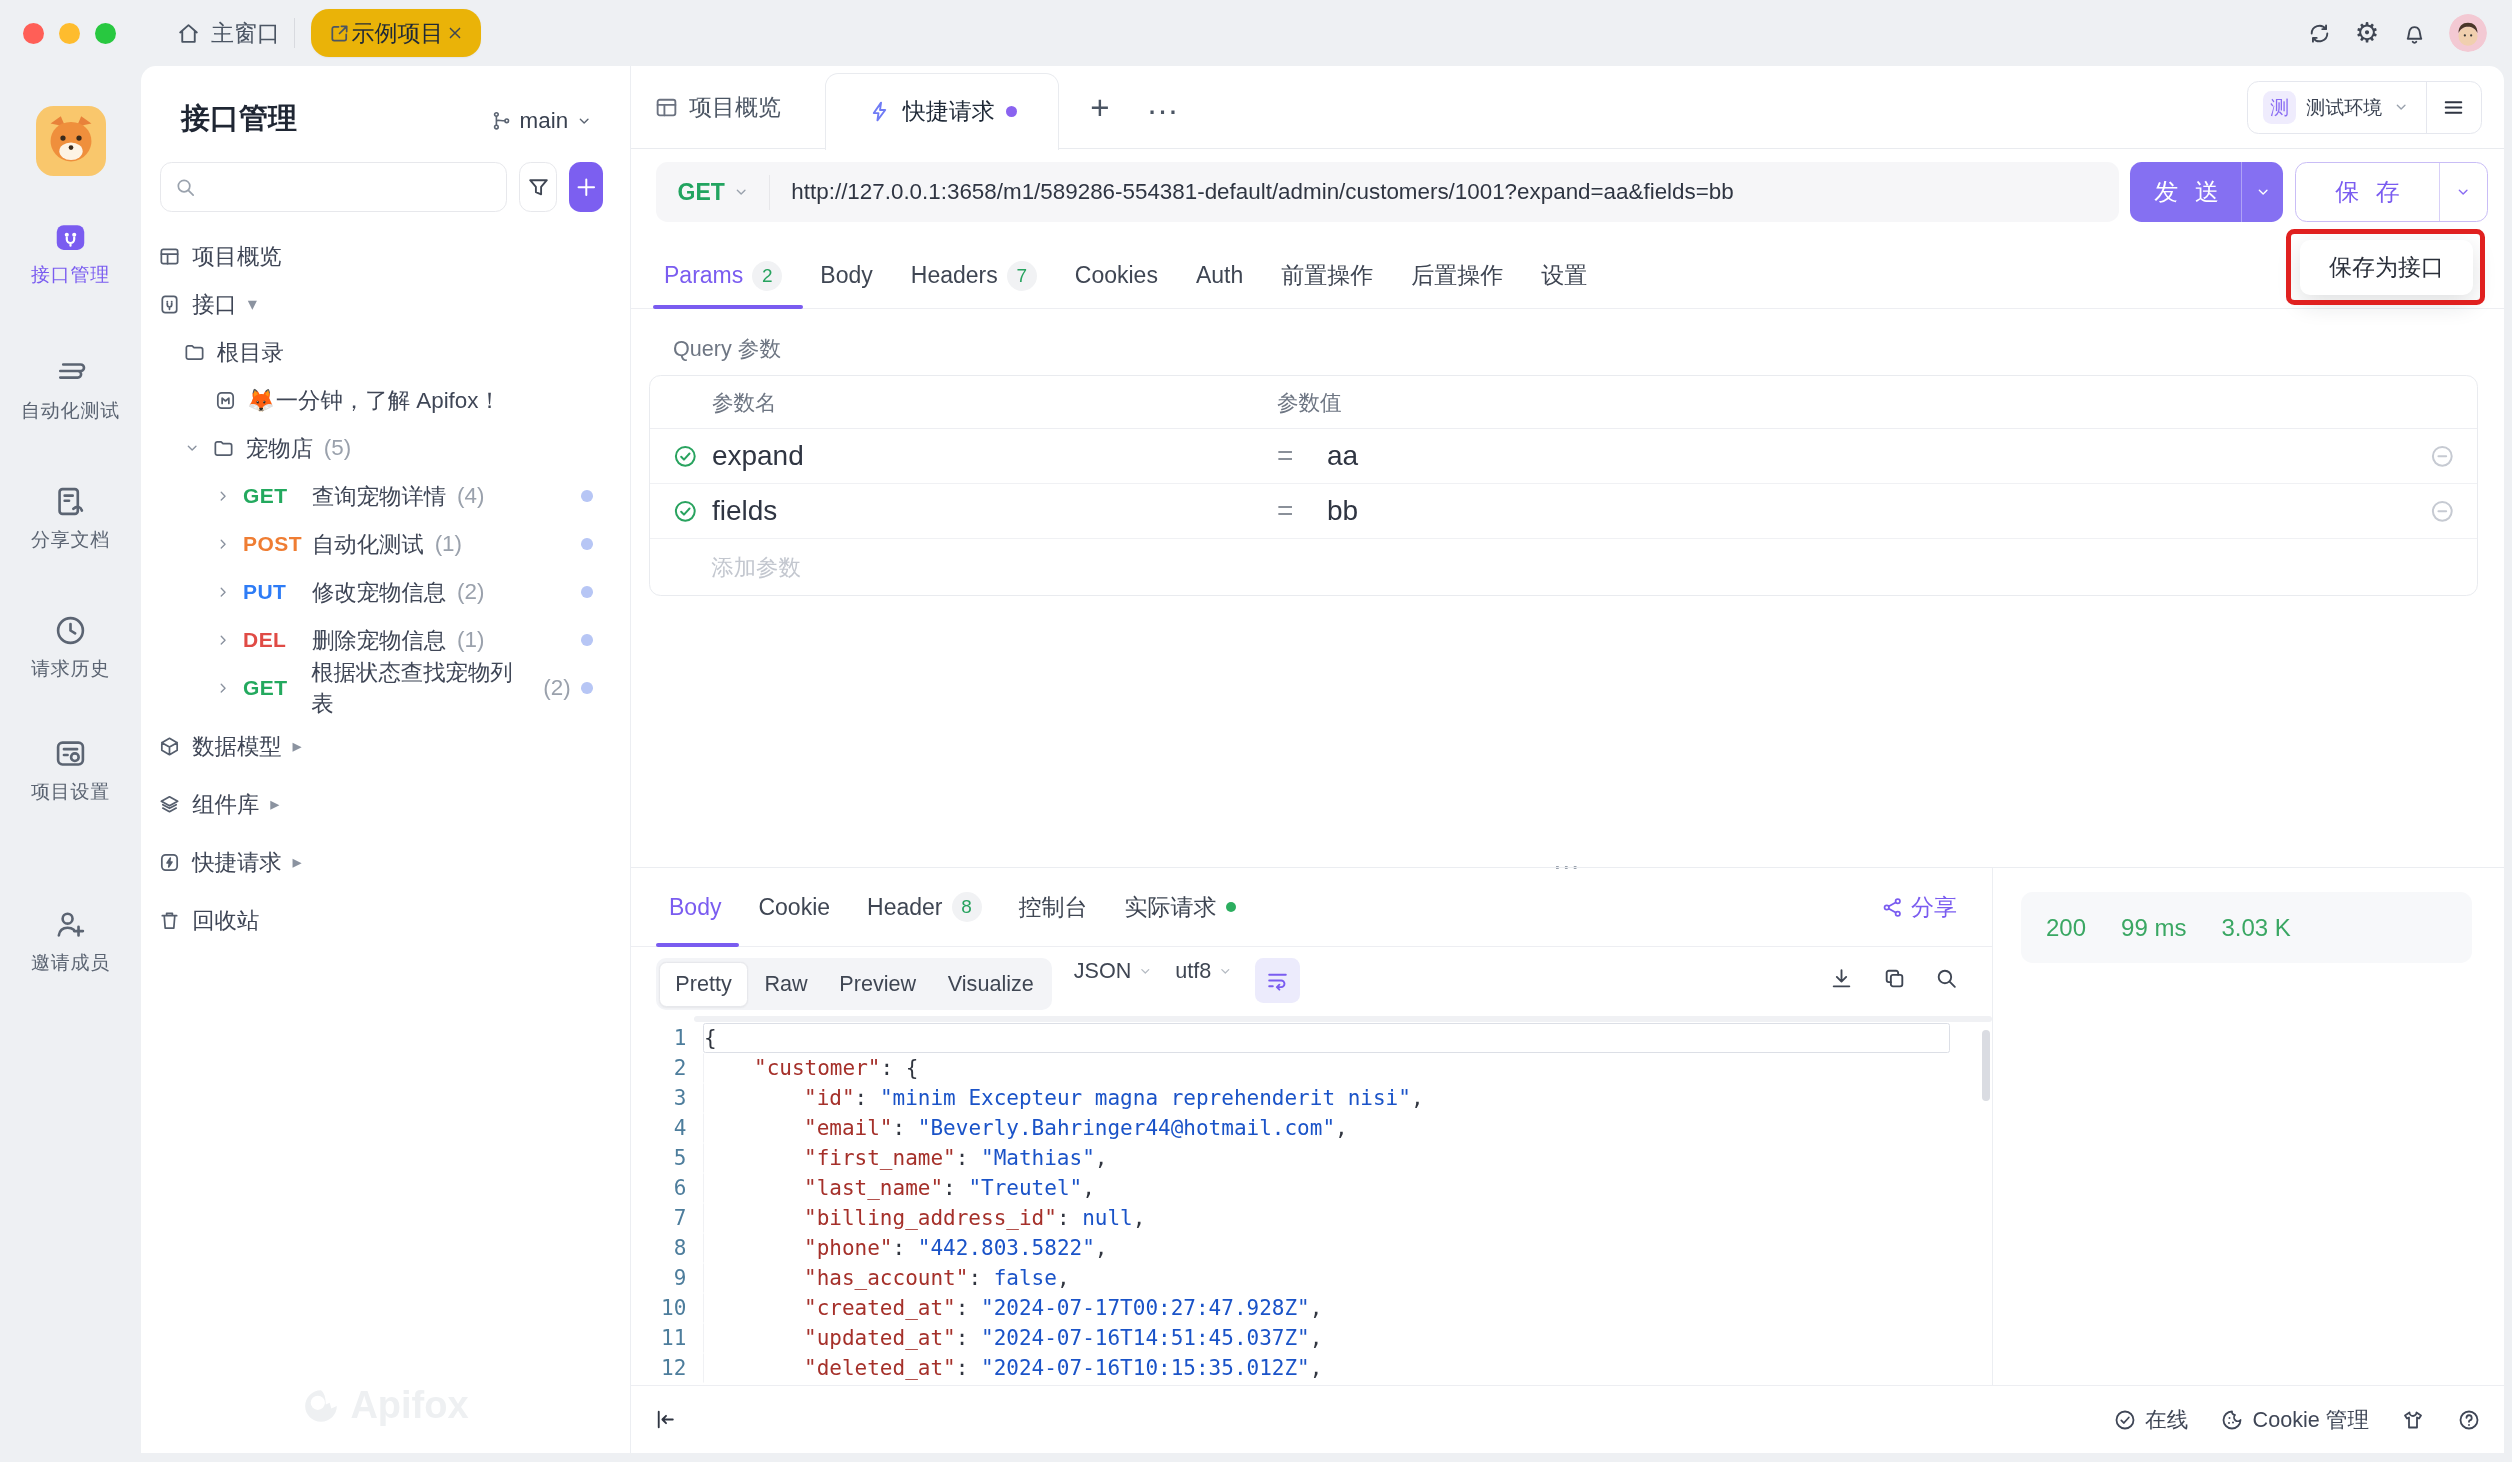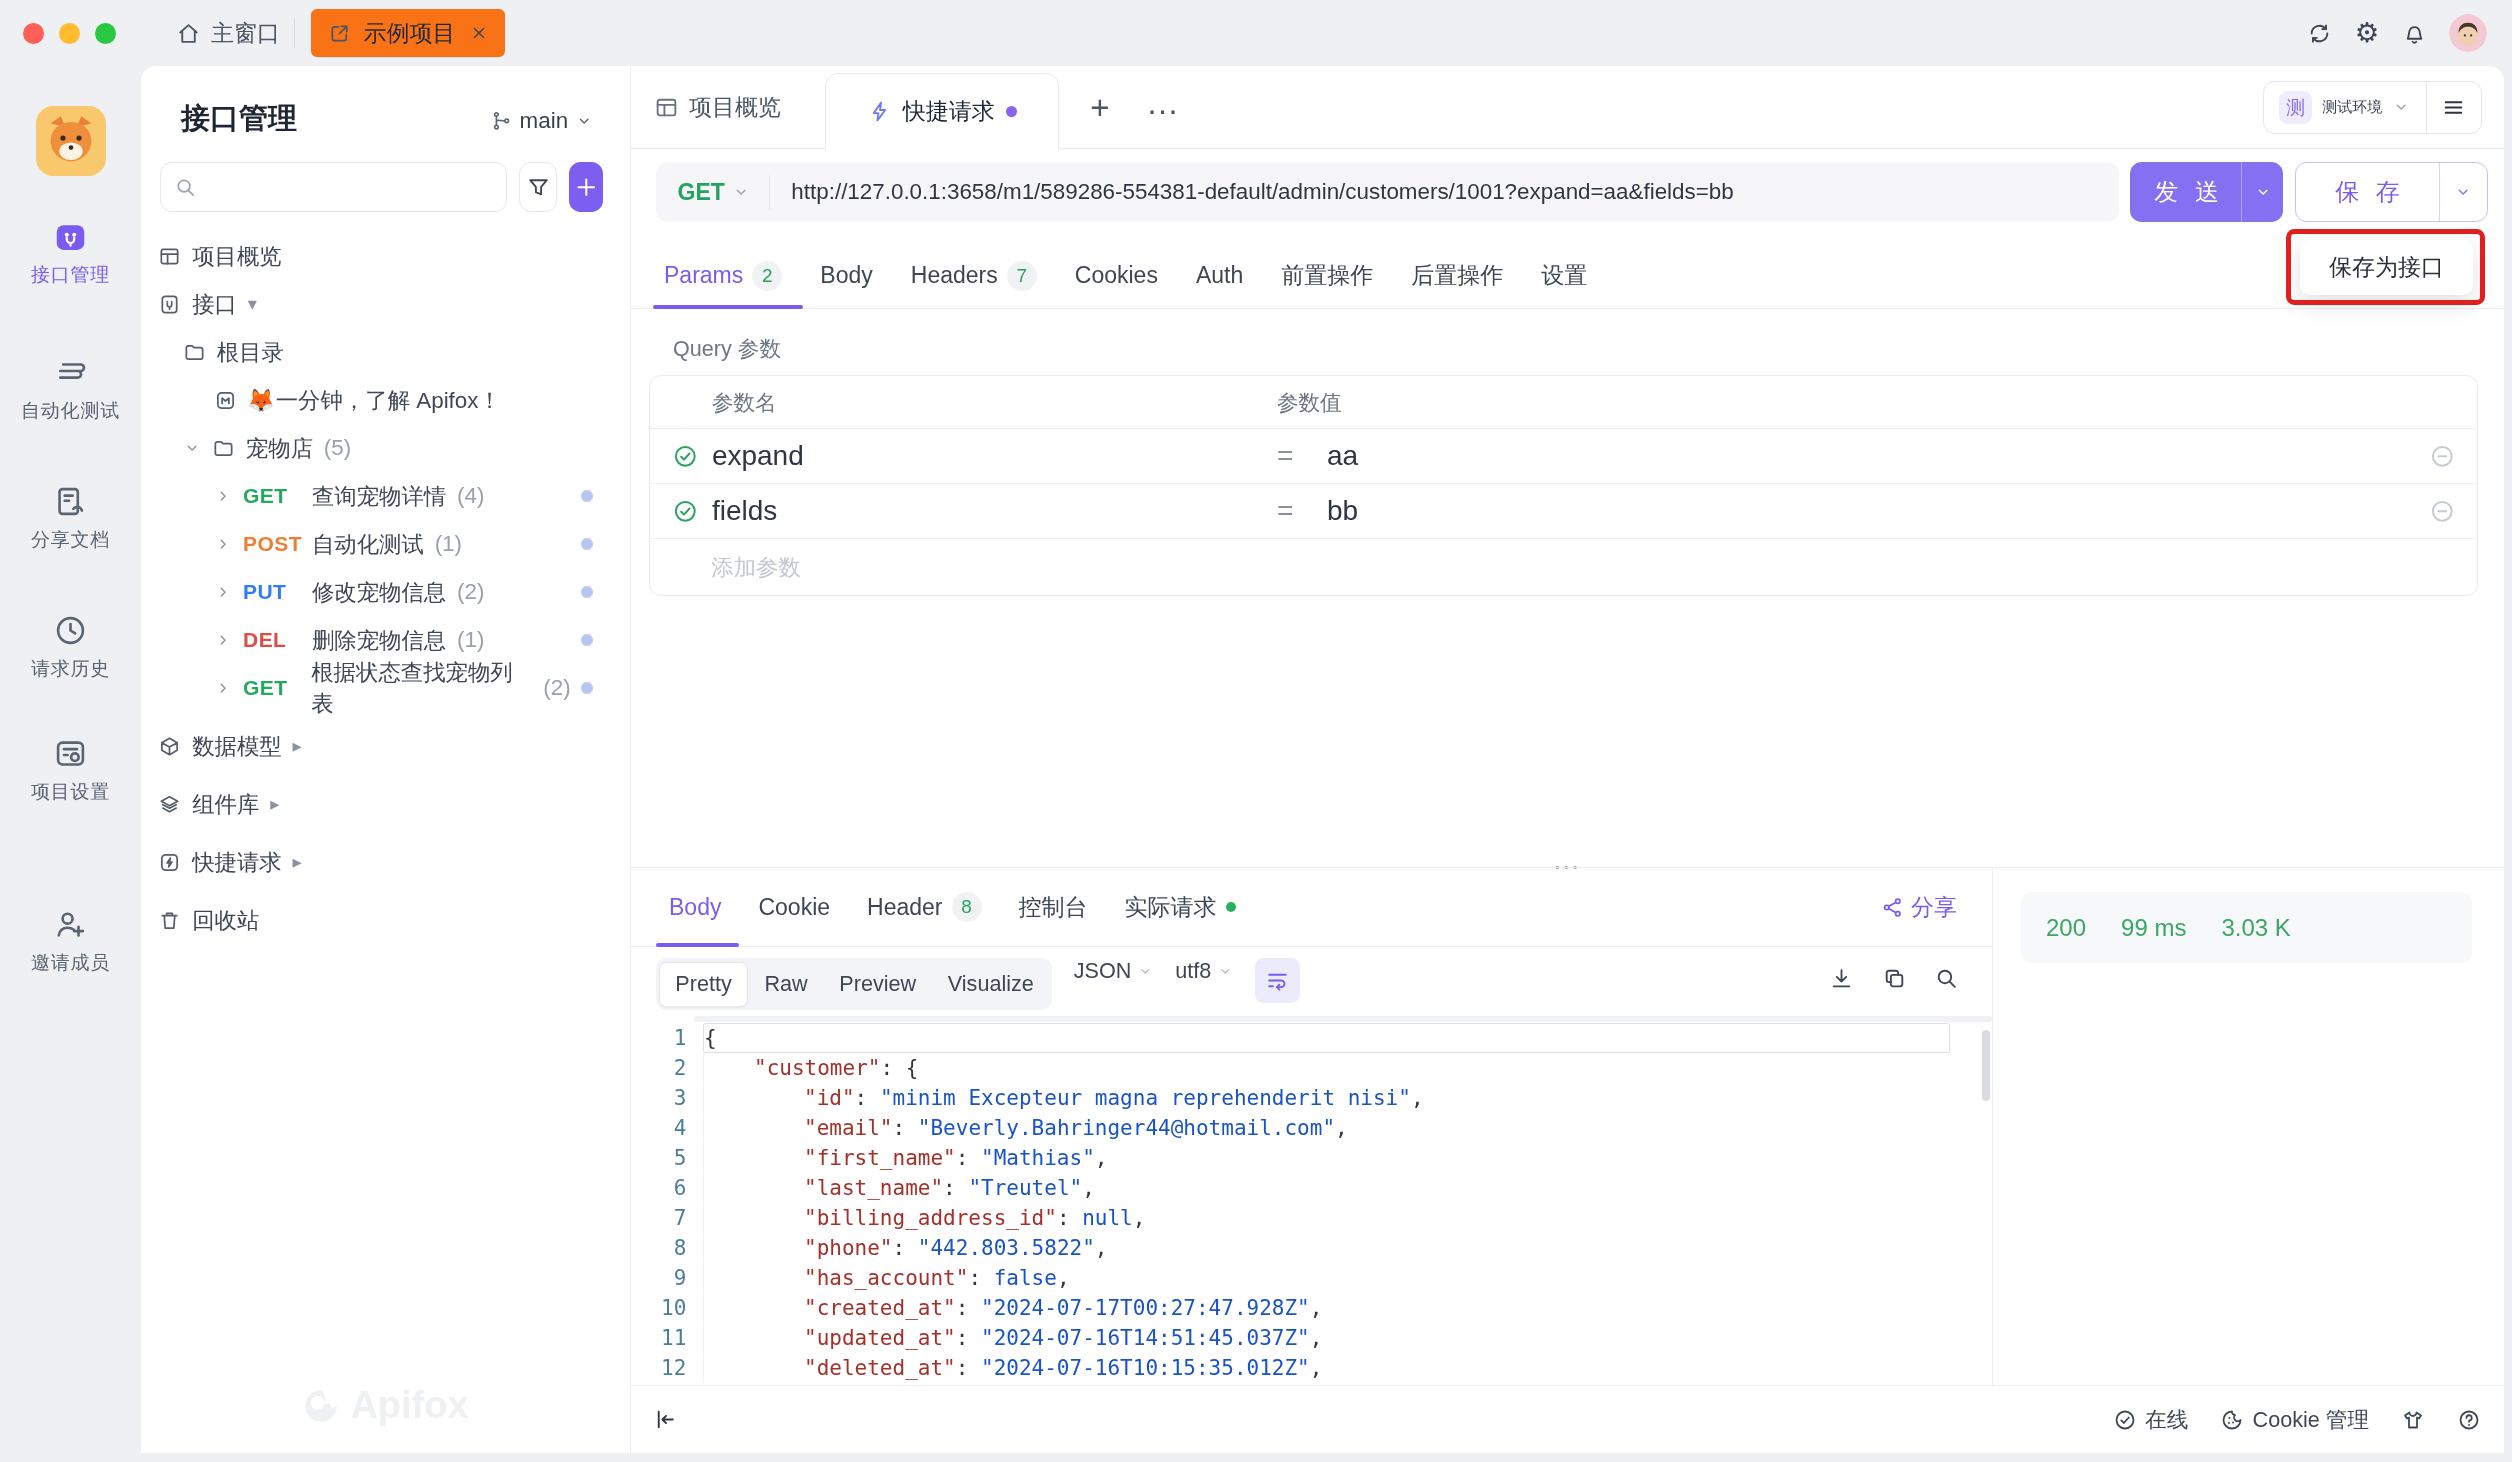--- a/index.html
+++ b/index.html
@@ -7,21 +7,21 @@
   body { font-family:"Liberation Sans", sans-serif; background:#eef0f3; position:relative; overflow:hidden; color:#3f4653; }
   .ic { width:25px; height:25px; fill:none; stroke:currentColor; stroke-width:1.8; stroke-linecap:round; stroke-linejoin:round; flex:none; }
 
   
   .titlebar { position:absolute; left:0; top:0; width:2512px; height:66px; background:#eef0f3; }
   .traffic { position:absolute; left:23px; top:23px; display:flex; gap:15px; }
   .light { width:21px; height:21px; border-radius:50%; }
   .l-red{background:#ff5f57;} .l-yel{background:#febc2e;} .l-grn{background:#28c840;}
   .tb-home { position:absolute; left:176px; top:0; height:66px; display:flex; align-items:center; gap:10px; font-size:23px; color:#4b5563; }
   .tb-sep { position:absolute; left:294px; top:18.3px; width:0.8px; height:30px; background:#d8dadf; }
-  .tb-pill { position:absolute; left:311px; top:9.1px; height:48px; background:#f97316; border-radius:6px; padding:0 16.6px; display:flex; align-items:center; gap:13px; font-size:23px; color:#1f2937; box-shadow:0 0.8px 1.7px rgba(30,35,40,.05); }
+  .tb-pill { position:absolute; left:311px; top:9.1px; height:48px; background:#eab308; border-radius:18px; padding:0 16.6px; display:flex; align-items:center; gap:1px; font-size:23px; color:#1f2937; box-shadow:0 0.8px 1.7px rgba(30,35,40,.05); }
   .tb-right { position:absolute; right:25px; top:0; height:66px; display:flex; align-items:center; gap:22.4px; color:#3f4653; }
   .gear-glyph { font-size:27.4px; line-height:1; }
   .avatar { width:38px; height:38px; border-radius:50%; overflow:hidden; flex:none; }
 
   
   .rail { position:absolute; left:0; top:66px; width:141px; height:1396px; background:#eef0f3; }
   .fox-logo { position:absolute; left:36px; top:40px; width:70px; height:70px; }
   .rail-item { position:absolute; left:0; width:141px; display:flex; flex-direction:column; align-items:center; gap:7.5px; color:#5b6472; }
   .rail-item .lab { font-size:19px; letter-spacing:0.8px; }
   .rail-item.active { color:#7a5cf0; }
@@ -57,21 +57,21 @@
   .tabbar { position:absolute; left:0; right:0; top:0; height:83px; border-bottom:0.8px solid #e9ebef; }
   .mtab-inactive { position:absolute; left:23px; top:0; height:83px; display:flex; align-items:center; gap:10px; font-size:23px; color:#4b5563; }
   .mtab-active { position:absolute; left:194px; top:6.6px; width:234px; height:77px; background:#fff; border:0.8px solid #e9ebef; border-bottom:none; border-radius:13.3px 13.3px 0 0; display:flex; align-items:center; justify-content:center; gap:10.8px; font-size:23px; color:#1f2937; z-index:2; }
   .mtab-active .ic { color:#6f7bf5; }
   .tab-dot { width:11.6px; height:11.6px; border-radius:50%; background:#8a63f0; }
   .tb-plus { position:absolute; left:449px; top:21.6px; font-size:33px; color:#4b5563; width:40px; height:40px; display:flex; align-items:center; justify-content:center; font-weight:300;}
   .tb-more { position:absolute; left:515px; top:18.3px; font-size:33px; color:#4b5563; letter-spacing:1.7px; }
   .env-pill { position:absolute; right:21.6px; top:15px; height:53px; border:1.2px solid #e5e7ee; border-radius:11.6px; display:flex; align-items:center; background:#fff; }
   .env-left { display:flex; align-items:center; gap:10px; padding:0 15px; }
   .env-badge { width:33px; height:33px; border-radius:8.3px; background:#efecfd; color:#8a6cf3; font-size:19px; display:flex; align-items:center; justify-content:center; }
-  .env-label { font-size:15px; color:#394150; }
+  .env-label { font-size:19px; color:#394150; }
   .env-div { width:0.8px; height:52px; background:#e5e7ee; }
   .env-burger { padding:0 15px; color:#2f3542; display:flex; }
 
   .reqrow { position:absolute; left:25px; right:16px; top:96px; height:60px; display:flex; gap:11.6px; }
   .urlbox { flex:1; background:#f6f6f8; border-radius:11.6px; display:flex; align-items:center; }
   .method-sel { display:flex; align-items:center; gap:7.5px; padding:0 18.3px 0 21.6px; }
   .method-get { color:#22a460; font-weight:700; font-size:23px; }
   .chev-s { width:18.3px; height:18.3px; color:#9aa2ad; }
   .url-div { width:0.8px; height:35px; background:#e7e7ea; }
   .url-text { padding-left:21.6px; font-size:22.4px; color:#2f3542; white-space:nowrap; overflow:hidden; }

